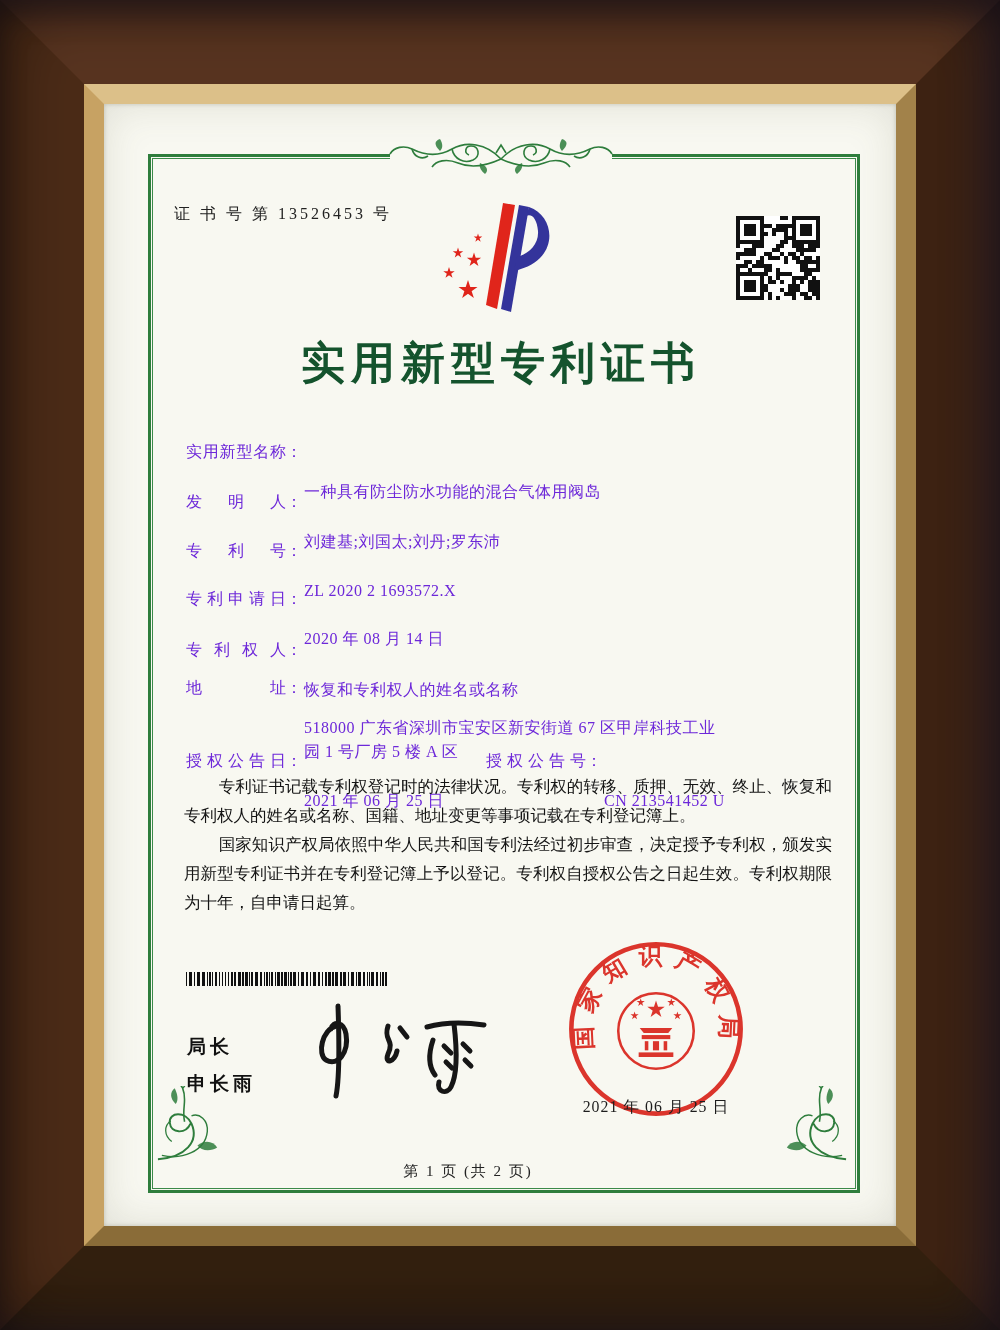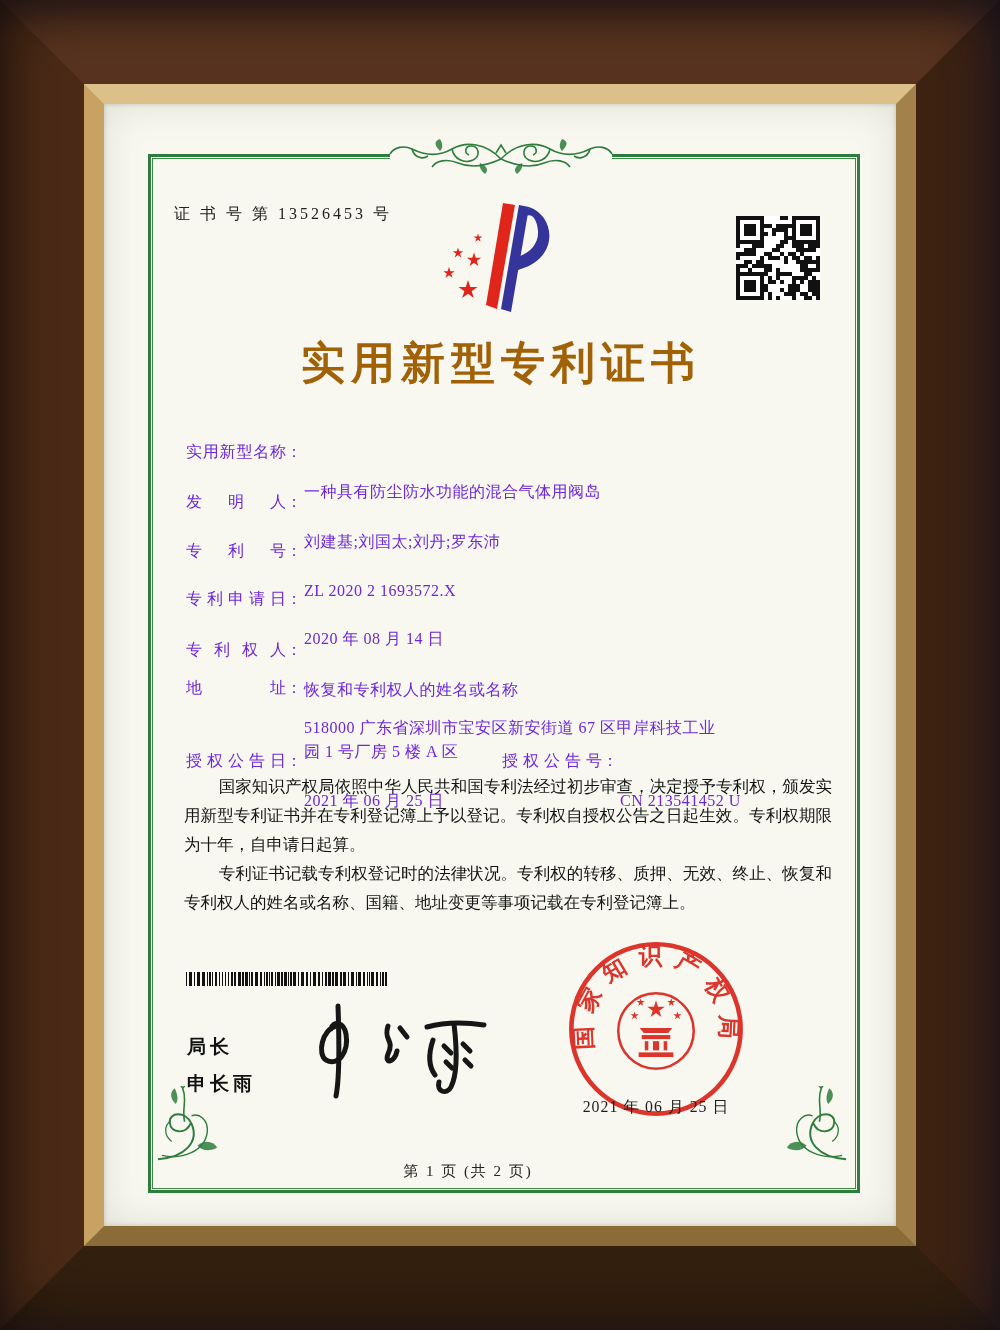--- a/index.html
+++ b/index.html
@@ -16,27 +16,27 @@
          box-shadow:inset 0 0 40px rgba(95,95,60,.16), inset 0 0 4px rgba(60,60,40,.25);}
   
   .gborder{position:absolute;left:44px;top:50px;width:706px;height:1033px;
            border:3px solid #2e7d3c;}
   .gborder::after{content:"";position:absolute;inset:1px;border:1px solid #3b8a49;}
   .deco{position:absolute;pointer-events:none;}
   
   .abs{position:absolute;}
   .certno{left:70px;top:100px;font-size:16px;letter-spacing:3px;color:#222;}
   .title{left:44px;top:230px;width:706px;text-align:center;font-size:44px;font-weight:700;
-         letter-spacing:6px;color:#a16207;}
+         letter-spacing:6px;color:#14532d;}
   .frow{left:82px;display:flex;align-items:flex-start;font-size:16px;color:#6d28d9;line-height:24px;}
   .flabel{display:inline-block;width:100px;text-align:justify;text-align-last:justify;flex:none;}
   .fcolon{display:inline-block;width:18px;flex:none;}
   .fvalue{letter-spacing:.5px;margin-top:40px;}
   .addr .fvalue{width:424px;}
-  .pair2{position:absolute;left:316px;top:0;display:flex;}
+  .pair2{position:absolute;left:300px;top:0;display:flex;}
   .paras{left:80px;top:668px;width:648px;font-size:16.5px;line-height:29px;color:#141414;
          text-align:justify;}
   .paras p{margin:0;text-indent:2.1em;}
   .barcode{left:82px;top:868px;width:205px;height:14px;font-size:0;overflow:hidden;white-space:nowrap;}
   .dirtitle{left:83px;top:930px;font-size:19px;font-weight:700;color:#111;
             font-family:"Liberation Sans","DejaVu Sans",sans-serif;letter-spacing:4px;}
   .dirname{left:83px;top:967px;font-size:19px;font-weight:700;color:#111;
            font-family:"Liberation Sans","DejaVu Sans",sans-serif;letter-spacing:4px;}
   .sig{left:188px;top:890px;}
   .sealwrap{left:450px;top:826px;}
@@ -319,22 +319,22 @@
             <span class="fcolon">：</span>
             <span class="fvalue">2021 年 06 月 25 日</span>
           <span class="pair2">
             <span class="flabel">授权公告号</span>
               <span class="fcolon">：</span>
               <span class="fvalue">CN 213541452 U</span>
           </span>
         </div>
 
         <div class="abs paras">
+          <p>专利证书记载专利权登记时的法律状况。专利权的转移、质押、无效、终止、恢复和专利权人的姓名或名称、国籍、地址变更等事项记载在专利登记簿上。</p>
           <p>国家知识产权局依照中华人民共和国专利法经过初步审查，决定授予专利权，颁发实用新型专利证书并在专利登记簿上予以登记。专利权自授权公告之日起生效。专利权期限为十年，自申请日起算。</p>
-          <p>专利证书记载专利权登记时的法律状况。专利权的转移、质押、无效、终止、恢复和专利权人的姓名或名称、国籍、地址变更等事项记载在专利登记簿上。</p>
         </div>
 
         <div class="abs barcode" id="barcode-bars"><span style="display: inline-block; height: 14px; background: rgb(17, 17, 17); vertical-align: top; width: 1px; margin-right: 2px;"></span><span style="display: inline-block; height: 14px; background: rgb(17, 17, 17); vertical-align: top; width: 3px; margin-right: 2px;"></span><span style="display: inline-block; height: 14px; background: rgb(17, 17, 17); vertical-align: top; width: 1px; margin-right: 2px;"></span><span style="display: inline-block; height: 14px; background: rgb(17, 17, 17); vertical-align: top; width: 3px; margin-right: 2px;"></span><span style="display: inline-block; height: 14px; background: rgb(17, 17, 17); vertical-align: top; width: 3px; margin-right: 2px;"></span><span style="display: inline-block; height: 14px; background: rgb(17, 17, 17); vertical-align: top; width: 1px; margin-right: 1px;"></span><span style="display: inline-block; height: 14px; background: rgb(17, 17, 17); vertical-align: top; width: 2px; margin-right: 1px;"></span><span style="display: inline-block; height: 14px; background: rgb(17, 17, 17); vertical-align: top; width: 1px; margin-right: 2px;"></span><span style="display: inline-block; height: 14px; background: rgb(17, 17, 17); vertical-align: top; width: 2px; margin-right: 2px;"></span><span style="display: inline-block; height: 14px; background: rgb(17, 17, 17); vertical-align: top; width: 1px; margin-right: 2px;"></span><span style="display: inline-block; height: 14px; background: rgb(17, 17, 17); vertical-align: top; width: 1px; margin-right: 2px;"></span><span style="display: inline-block; height: 14px; background: rgb(17, 17, 17); vertical-align: top; width: 1px; margin-right: 2px;"></span><span style="display: inline-block; height: 14px; background: rgb(17, 17, 17); vertical-align: top; width: 1px; margin-right: 2px;"></span><span style="display: inline-block; height: 14px; background: rgb(17, 17, 17); vertical-align: top; width: 2px; margin-right: 1px;"></span><span style="display: inline-block; height: 14px; background: rgb(17, 17, 17); vertical-align: top; width: 2px; margin-right: 2px;"></span><span style="display: inline-block; height: 14px; background: rgb(17, 17, 17); vertical-align: top; width: 3px; margin-right: 1px;"></span><span style="display: inline-block; height: 14px; background: rgb(17, 17, 17); vertical-align: top; width: 2px; margin-right: 1px;"></span><span style="display: inline-block; height: 14px; background: rgb(17, 17, 17); vertical-align: top; width: 3px; margin-right: 1px;"></span><span style="display: inline-block; height: 14px; background: rgb(17, 17, 17); vertical-align: top; width: 1px; margin-right: 1px;"></span><span style="display: inline-block; height: 14px; background: rgb(17, 17, 17); vertical-align: top; width: 2px; margin-right: 2px;"></span><span style="display: inline-block; height: 14px; background: rgb(17, 17, 17); vertical-align: top; width: 3px; margin-right: 2px;"></span><span style="display: inline-block; height: 14px; background: rgb(17, 17, 17); vertical-align: top; width: 2px; margin-right: 2px;"></span><span style="display: inline-block; height: 14px; background: rgb(17, 17, 17); vertical-align: top; width: 1px; margin-right: 1px;"></span><span style="display: inline-block; height: 14px; background: rgb(17, 17, 17); vertical-align: top; width: 2px; margin-right: 1px;"></span><span style="display: inline-block; height: 14px; background: rgb(17, 17, 17); vertical-align: top; width: 1px; margin-right: 1px;"></span><span style="display: inline-block; height: 14px; background: rgb(17, 17, 17); vertical-align: top; width: 2px; margin-right: 2px;"></span><span style="display: inline-block; height: 14px; background: rgb(17, 17, 17); vertical-align: top; width: 1px; margin-right: 1px;"></span><span style="display: inline-block; height: 14px; background: rgb(17, 17, 17); vertical-align: top; width: 3px; margin-right: 1px;"></span><span style="display: inline-block; height: 14px; background: rgb(17, 17, 17); vertical-align: top; width: 2px; margin-right: 1px;"></span><span style="display: inline-block; height: 14px; background: rgb(17, 17, 17); vertical-align: top; width: 3px; margin-right: 1px;"></span><span style="display: inline-block; height: 14px; background: rgb(17, 17, 17); vertical-align: top; width: 1px; margin-right: 1px;"></span><span style="display: inline-block; height: 14px; background: rgb(17, 17, 17); vertical-align: top; width: 2px; margin-right: 1px;"></span><span style="display: inline-block; height: 14px; background: rgb(17, 17, 17); vertical-align: top; width: 3px; margin-right: 2px;"></span><span style="display: inline-block; height: 14px; background: rgb(17, 17, 17); vertical-align: top; width: 1px; margin-right: 2px;"></span><span style="display: inline-block; height: 14px; background: rgb(17, 17, 17); vertical-align: top; width: 3px; margin-right: 2px;"></span><span style="display: inline-block; height: 14px; background: rgb(17, 17, 17); vertical-align: top; width: 2px; margin-right: 2px;"></span><span style="display: inline-block; height: 14px; background: rgb(17, 17, 17); vertical-align: top; width: 1px; margin-right: 2px;"></span><span style="display: inline-block; height: 14px; background: rgb(17, 17, 17); vertical-align: top; width: 3px; margin-right: 2px;"></span><span style="display: inline-block; height: 14px; background: rgb(17, 17, 17); vertical-align: top; width: 2px; margin-right: 2px;"></span><span style="display: inline-block; height: 14px; background: rgb(17, 17, 17); vertical-align: top; width: 1px; margin-right: 2px;"></span><span style="display: inline-block; height: 14px; background: rgb(17, 17, 17); vertical-align: top; width: 2px; margin-right: 1px;"></span><span style="display: inline-block; height: 14px; background: rgb(17, 17, 17); vertical-align: top; width: 3px; margin-right: 1px;"></span><span style="display: inline-block; height: 14px; background: rgb(17, 17, 17); vertical-align: top; width: 2px; margin-right: 1px;"></span><span style="display: inline-block; height: 14px; background: rgb(17, 17, 17); vertical-align: top; width: 3px; margin-right: 2px;"></span><span style="display: inline-block; height: 14px; background: rgb(17, 17, 17); vertical-align: top; width: 2px; margin-right: 1px;"></span><span style="display: inline-block; height: 14px; background: rgb(17, 17, 17); vertical-align: top; width: 3px; margin-right: 2px;"></span><span style="display: inline-block; height: 14px; background: rgb(17, 17, 17); vertical-align: top; width: 1px; margin-right: 2px;"></span><span style="display: inline-block; height: 14px; background: rgb(17, 17, 17); vertical-align: top; width: 3px; margin-right: 2px;"></span><span style="display: inline-block; height: 14px; background: rgb(17, 17, 17); vertical-align: top; width: 1px; margin-right: 1px;"></span><span style="display: inline-block; height: 14px; background: rgb(17, 17, 17); vertical-align: top; width: 3px; margin-right: 2px;"></span><span style="display: inline-block; height: 14px; background: rgb(17, 17, 17); vertical-align: top; width: 2px; margin-right: 2px;"></span><span style="display: inline-block; height: 14px; background: rgb(17, 17, 17); vertical-align: top; width: 1px; margin-right: 1px;"></span><span style="display: inline-block; height: 14px; background: rgb(17, 17, 17); vertical-align: top; width: 1px; margin-right: 1px;"></span><span style="display: inline-block; height: 14px; background: rgb(17, 17, 17); vertical-align: top; width: 3px; margin-right: 2px;"></span><span style="display: inline-block; height: 14px; background: rgb(17, 17, 17); vertical-align: top; width: 2px; margin-right: 2px;"></span><span style="display: inline-block; height: 14px; background: rgb(17, 17, 17); vertical-align: top; width: 1px; margin-right: 1px;"></span><span style="display: inline-block; height: 14px; background: rgb(17, 17, 17); vertical-align: top; width: 2px; margin-right: 1px;"></span><span style="display: inline-block; height: 14px; background: rgb(17, 17, 17); vertical-align: top; width: 2px; margin-right: 1px;"></span></div>
 
         <div class="abs dirtitle">局长</div>
         <div class="abs dirname">申长雨</div>
 
         <svg class="abs sig" width="220" height="118" viewBox="0 0 220 118">
           <g fill="none" stroke="#161616" stroke-width="5" stroke-linecap="round">
             <path d="M44,32 C30,36 25,60 34,66 C46,73 57,58 54,40 C52,28 41,26 39,35"></path>

